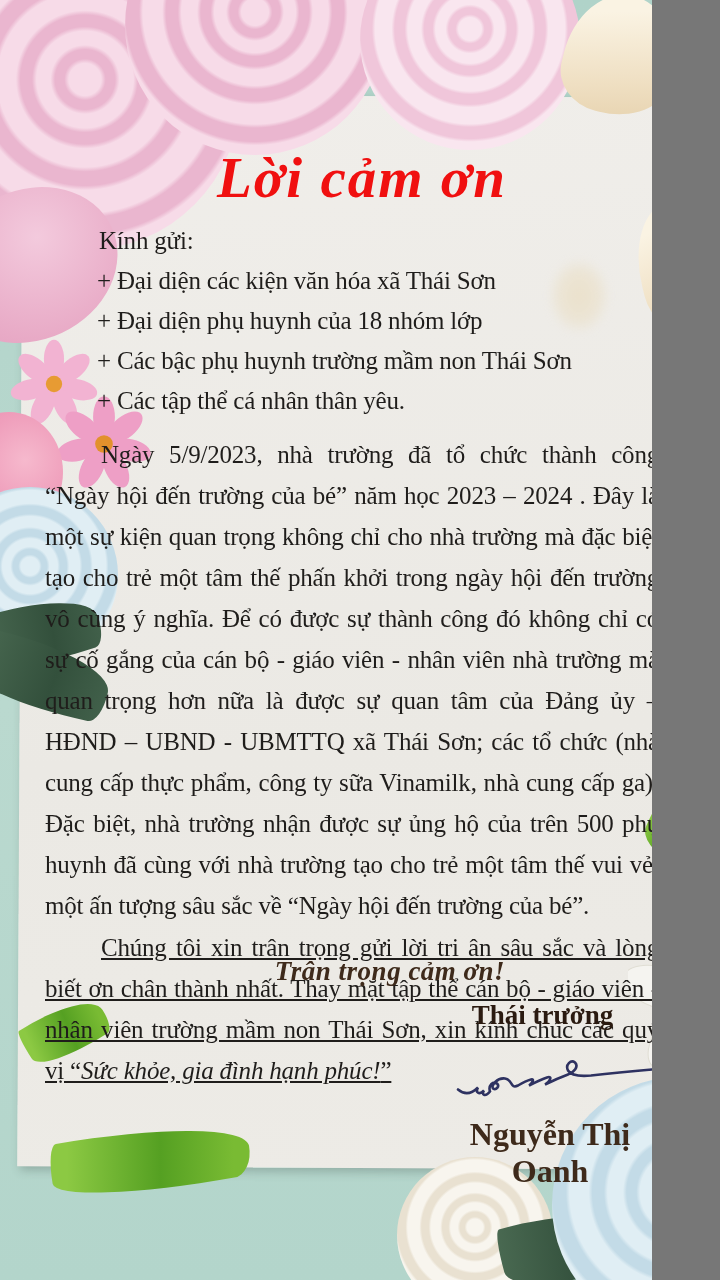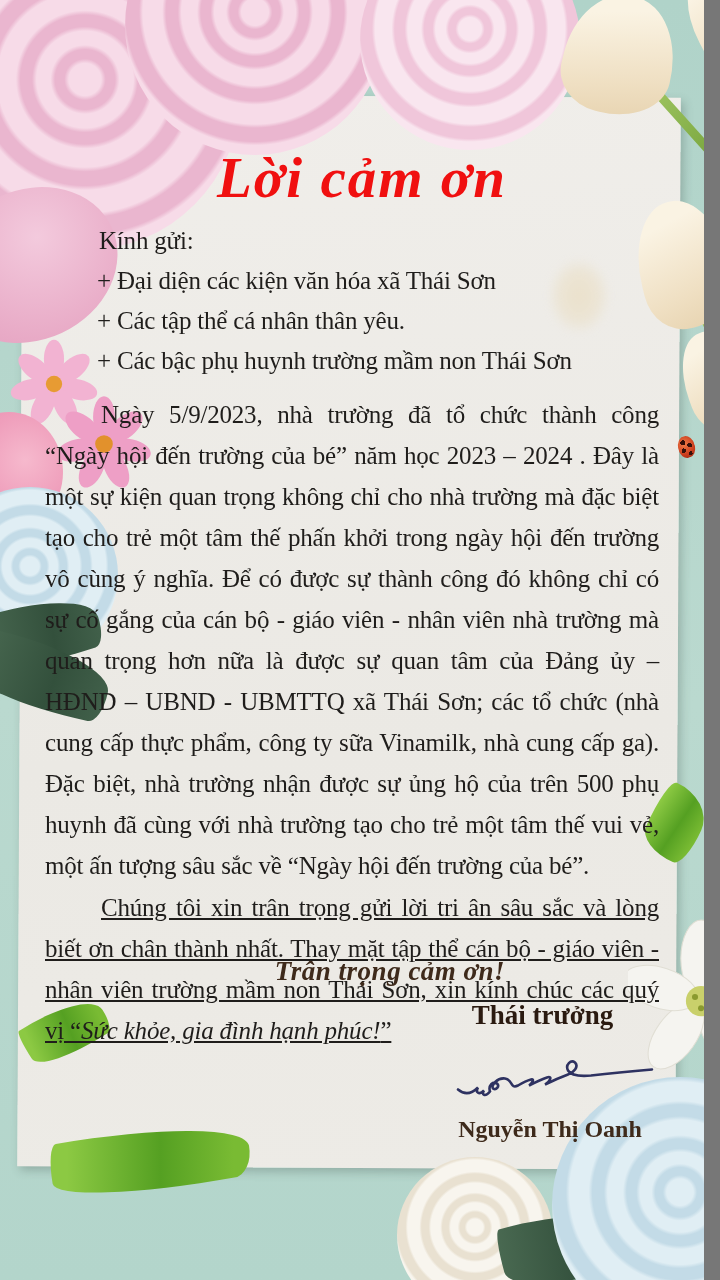--- a/index.html
+++ b/index.html
@@ -1,17 +1,17 @@
 <!DOCTYPE html>
 <html style="--background: #b0d3c9; --paper: #ebe9e4; --title-red: #f01010; --text-dark: #1f1d1b; --closing-brown: #3e2a1b; --signer-dark: #2a1a10; --ink-blue: #2e3261;"><head>
 <meta charset="utf-8">
 <style>
   html,body{margin:0;padding:0;background:#777;}
   .stage{
-    position:relative;width:704px;height:1280px;overflow:hidden;
+    position:relative;width:652px;height:1280px;overflow:hidden;
     background:linear-gradient(180deg,var(--background,#b0d3c9) 0%,#bad9cf 55%,#b3d5cb 100%);
     font-family:"Liberation Serif", serif;
   }
   
   .paper{
     position:absolute;left:20px;top:96px;width:658px;height:1072px;
     background:linear-gradient(175deg,#f0eeea 0%,var(--paper,#ebe9e4) 60%,#edebe6 100%);
     transform:rotate(0.3deg);
     box-shadow:3px 4px 10px rgba(70,90,85,.32);
     z-index:1;
@@ -79,21 +79,21 @@
     font-style:italic;font-weight:bold;font-size:27px;color:var(--closing-brown,#3e2a1b);
     letter-spacing:.5px;
   }
   .signer-title{
     position:absolute;left:455px;top:1000px;width:175px;text-align:center;
     font-weight:bold;font-size:27px;color:var(--signer-dark,#2a1a10);
   }
   .signature{position:absolute;left:452px;top:1048px;width:205px;height:58px;z-index:4;}
   .signer-name{
     position:absolute;left:440px;top:1116px;width:220px;text-align:center;
-    font-weight:bold;font-size:24px;color:var(--closing-brown,#3e2a1b);z-index:4;
+    font-weight:bold;font-size:32px;color:var(--closing-brown,#3e2a1b);z-index:4;
   }
 </style>
 </head>
 <body>
 
 <div class="stage">
 
   <div class="paper"></div>
 
   <div class="rose" style="left:-70px;top:-60px;width:310px;height:310px;"></div>
@@ -164,22 +164,23 @@
   <div class="rose blue" style="left:552px;top:1077px;width:256px;height:256px;"></div>
 
   <div class="ladybug" style="left:678px;top:436px;"></div>
 
   <div class="textlayer">
     <div class="title">Lời cảm ơn</div>
 
     <div class="letter">
       <div class="salutation">Kính gửi:</div>
       <div class="recipient">+ Đại diện các kiện văn hóa xã Thái Sơn</div>
+      <div class="recipient">+ Đại diện phụ huynh của 18 nhóm lớp</div>
+      <div class="recipient">+ Các bậc phụ huynh trường mầm non Thái Sơn</div>
       <div class="recipient">+ Các tập thể cá nhân thân yêu.</div>
-      <div class="recipient">+ Các bậc phụ huynh trường mầm non Thái Sơn</div>
       <p class="para">Ngày 5/9/2023, nhà trường đã tổ chức thành công “Ngày hội đến trường của bé” năm học 2023 – 2024 . Đây là một sự kiện quan trọng không chỉ cho nhà trường mà đặc biệt tạo cho trẻ một tâm thế phấn khởi trong ngày hội đến trường vô cùng ý nghĩa. Để có được sự thành công đó không chỉ có sự cố gắng của cán bộ - giáo viên - nhân viên nhà trường mà quan trọng hơn nữa là được sự quan tâm của Đảng ủy – HĐND – UBND - UBMTTQ xã Thái Sơn; các tổ chức (nhà cung cấp thực phẩm, công ty sữa Vinamilk, nhà cung cấp ga). Đặc biệt, nhà trường nhận được sự ủng hộ của trên 500 phụ huynh đã cùng với nhà trường tạo cho trẻ một tâm thế vui vẻ, một ấn tượng sâu sắc về “Ngày hội đến trường của bé”.</p>
       <p class="para second"><span>Chúng tôi xin trân trọng gửi lời tri ân sâu sắc và lòng biết ơn chân thành nhất. Thay mặt tập thể cán bộ - giáo viên - nhân viên trường mầm non Thái Sơn, xin kính chúc các quý vị “</span><em>Sức khỏe, gia đình hạnh phúc!</em><span>”</span></p>
     </div>
 
     <div class="closing">Trân trọng cảm ơn!</div>
     <div class="signer-title">Thái trưởng</div>
 
     <svg class="signature" viewBox="0 0 205 55">
       <path d="M6 40 C13 46 20 44 26 38 C23 43 27 46 32 41 C29 45 33 48 38 42 C36 36 41 31 45 34 C48 37 44 41 41 39 C39 36 45 28 53 29 C61 30 58 40 66 36 C71 33 75 31 79 30 C83 29 80 34 77 36 C83 33 89 30 95 28 C101 26 98 32 93 35 C99 32 108 28 116 25 C122 23 127 17 123 13 C119 10 113 15 116 21 C119 26 128 27 139 26 C156 24 176 22 200 20" fill="none" stroke="#2e3261" stroke-width="2.6" stroke-linecap="round"></path>
     </svg>

